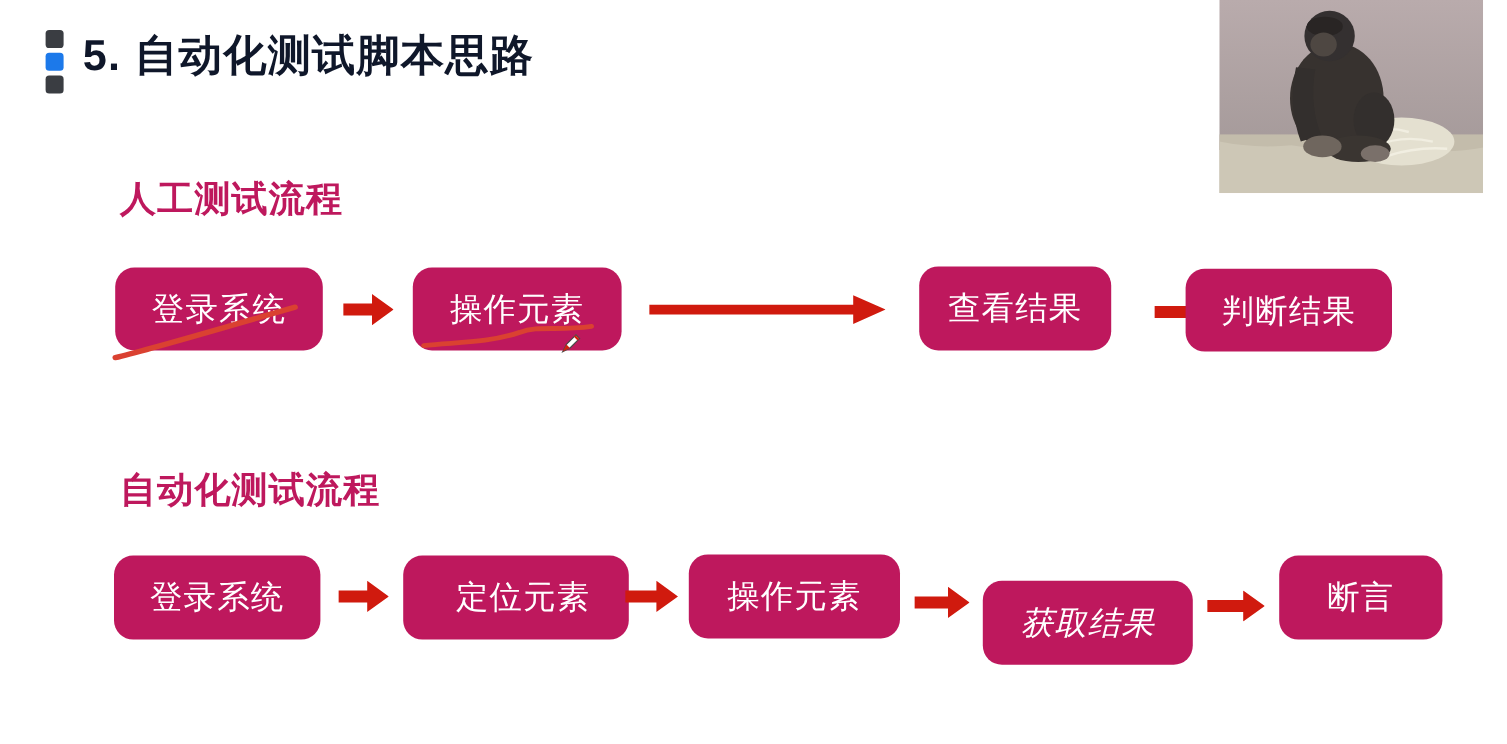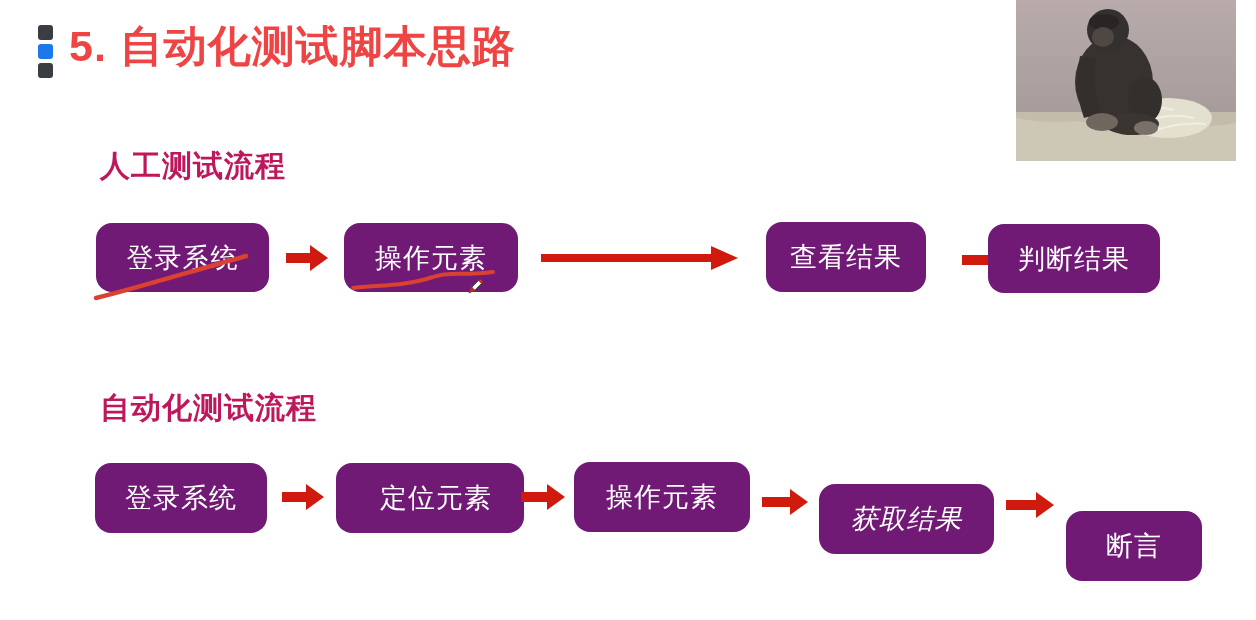--- a/index.html
+++ b/index.html
@@ -7,31 +7,31 @@
     position:relative;width:1256px;height:620px;background:#ffffff;overflow:hidden;
     font-family:"Liberation Sans","DejaVu Sans",sans-serif;
   }
   
   .title-row{position:absolute;left:38px;top:20px;display:flex;align-items:flex-start;}
   .bullet{display:flex;flex-direction:column;gap:4px;margin-top:5px;}
   .bullet .sq{width:15px;height:15px;border-radius:3px;}
   .sq.dark{background:#3a3d42;}
   .sq.blue{background:#1c79ea;}
   h1.page-title{
-    margin:0 0 0 16px;font-size:43px;font-weight:bold;color:#ef4444;letter-spacing:1px;line-height:52px;
+    margin:0 0 0 16px;font-size:36px;font-weight:bold;color:#0f172a;letter-spacing:1px;line-height:52px;
   }
   
   h2.section-heading{
     position:absolute;margin:0;font-size:30px;font-weight:bold;color:#be185d;letter-spacing:1px;
   }
   #heading-manual{left:100px;top:146px;}
   #heading-auto{left:100px;top:388px;}
   
   .box{
-    position:absolute;background:#701a75;border-radius:16px;color:#ffffff;
+    position:absolute;background:#be185d;border-radius:16px;color:#ffffff;
     display:flex;align-items:center;justify-content:center;
     font-size:27px;letter-spacing:1px;
   }
   
   svg.arrow{position:absolute;}
   svg.arrow polygon{fill:#d01a0e;}
   
   #annotations{position:absolute;left:0;top:0;width:1256px;height:620px;pointer-events:none;}
   #annotations path{fill:none;stroke:#da4131;stroke-linecap:round;stroke-linejoin:round;}
   .pen{position:absolute;left:466px;top:276px;width:20px;height:20px;}
@@ -105,21 +105,21 @@
     <polygon points="0,8 26,8 26,0 44,13 26,26 26,18 0,18"></polygon>
   </svg>
   <div class="box" style="left:574px;top:462px;width:176px;height:70px;">操作元素</div>
   <svg class="arrow" style="left:762px;top:489px;" width="46" height="26" viewBox="0 0 46 26">
     <polygon points="0,8 28,8 28,0 46,13 28,26 28,18 0,18"></polygon>
   </svg>
   <div class="box" style="left:819px;top:484px;width:175px;height:70px;font-style:italic;">获取结果</div>
   <svg class="arrow" style="left:1006px;top:492px;" width="48" height="26" viewBox="0 0 48 26">
     <polygon points="0,8 30,8 30,0 48,13 30,26 30,18 0,18"></polygon>
   </svg>
-  <div class="box" style="left:1066px;top:463px;width:136px;height:70px;margin-top:48px;">断言</div>
+  <div class="box" style="left:1066px;top:463px;width:136px;height:70px;">断言</div>
 
   <svg id="annotations">
     <path d="M 96 298 C 122 292, 172 277, 246 256" stroke-width="4.5"></path>
     <path d="M 353 288 C 380 285, 406 286, 433 277 C 449 271, 464 276, 493 272" stroke-width="4"></path>
   </svg>
 
   <div class="pen">
     <svg width="20" height="20" viewBox="0 0 20 20">
       <polygon points="3,17 6,11 14,3 17,6 9,14" fill="#ffffff" stroke="#4a4a4a" stroke-width="1"></polygon>
       <polygon points="3,17 6,11 9,14" fill="#d0200f"></polygon>

